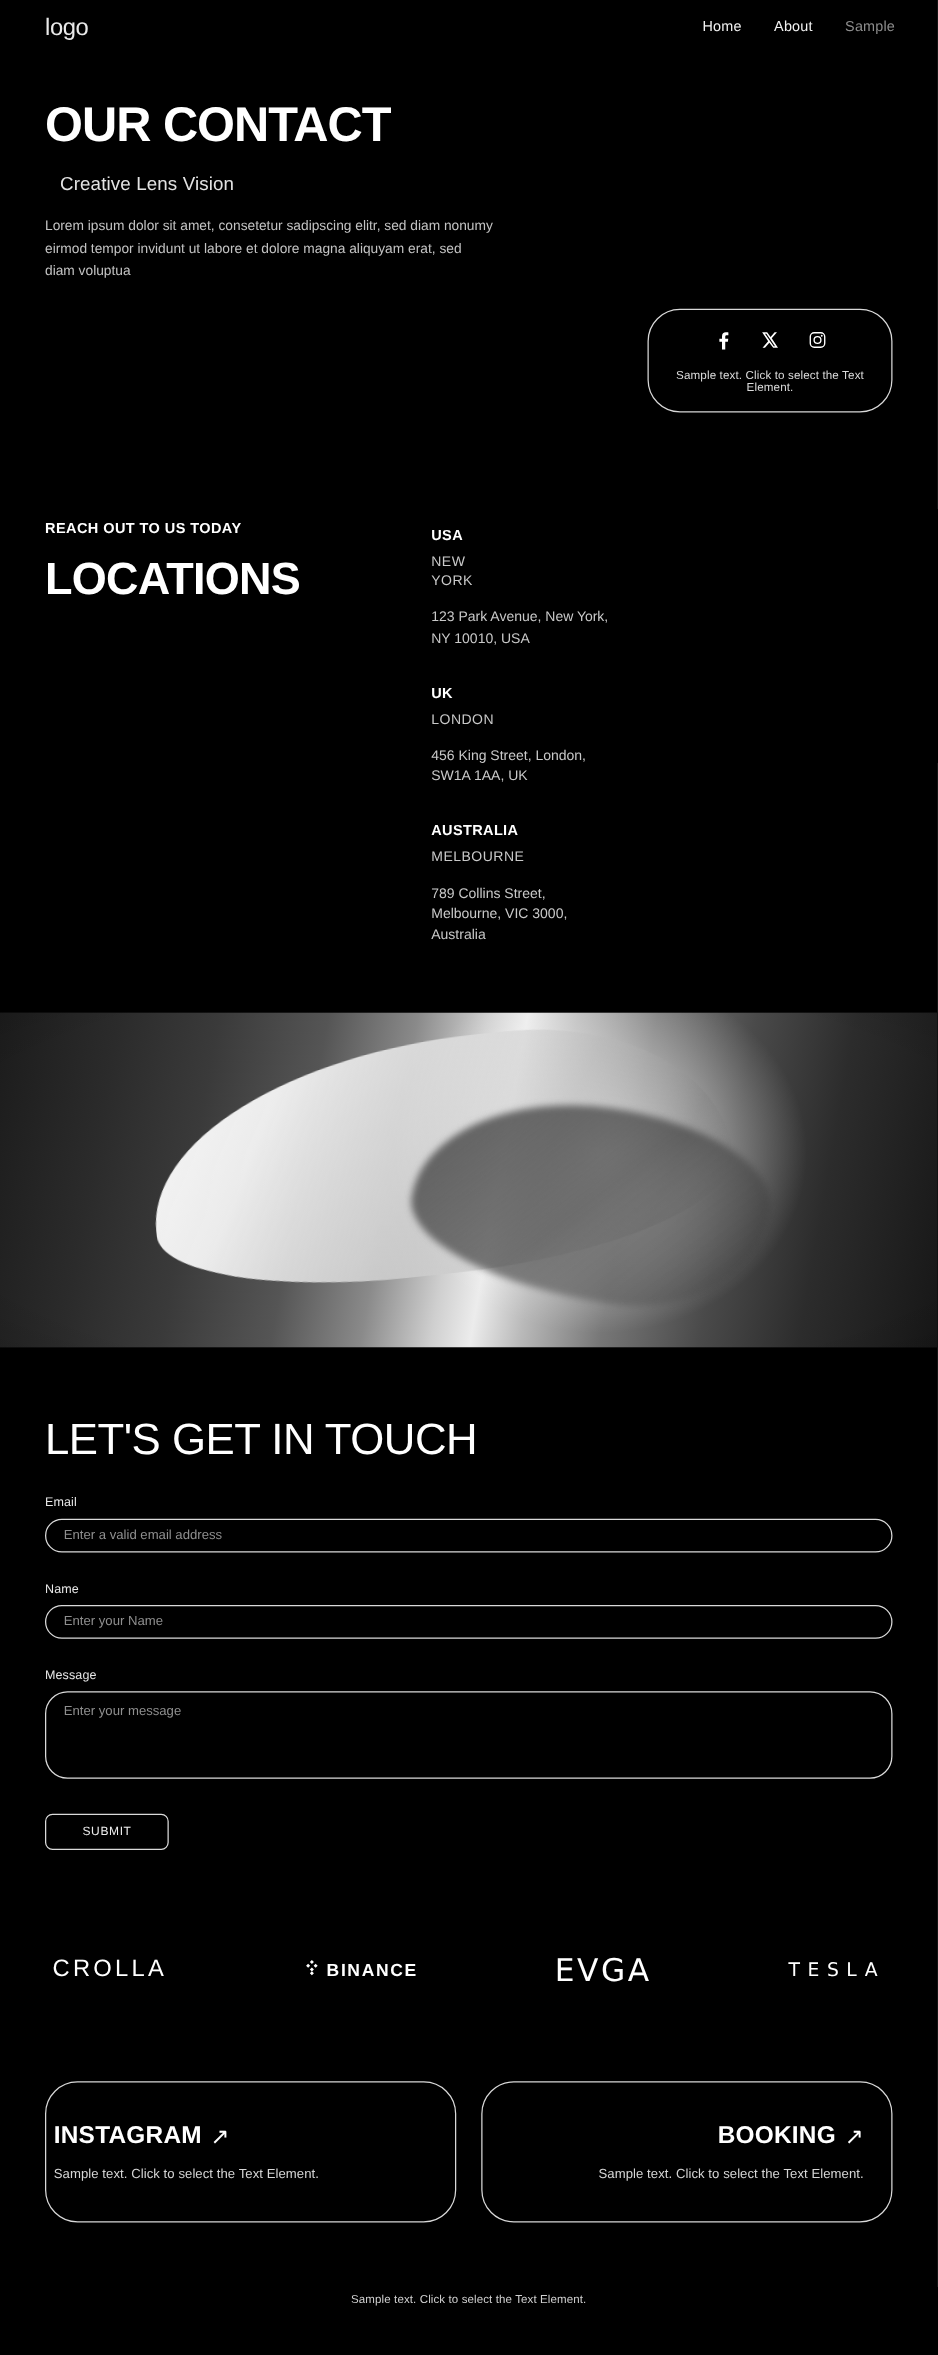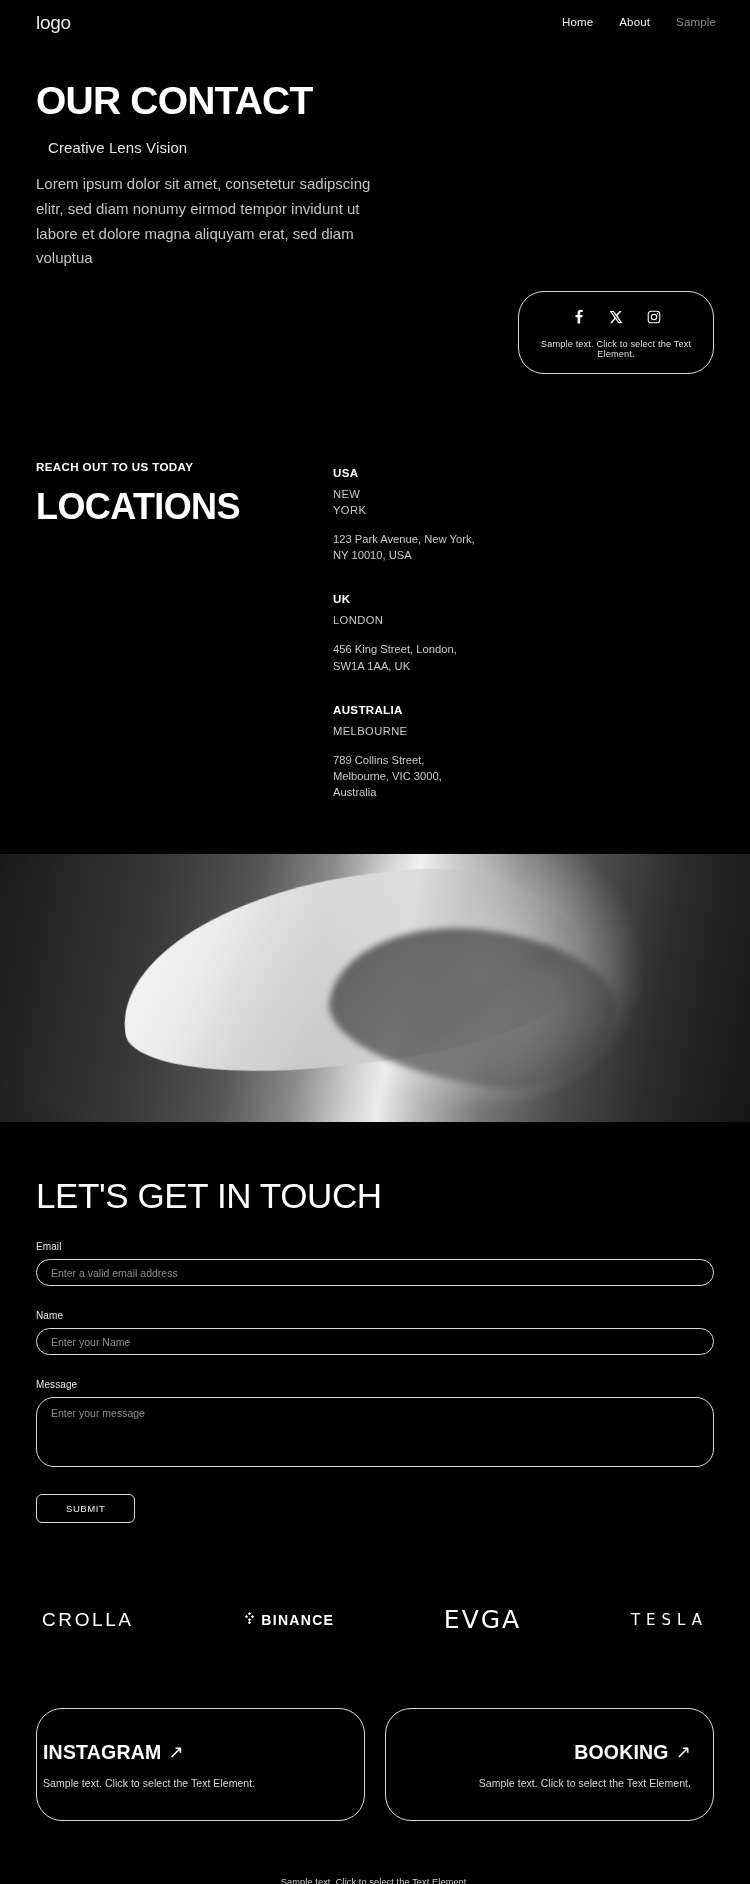--- a/index.html
+++ b/index.html
@@ -40,21 +40,21 @@
   .hero-sub {
     color:#e3e3e3;
     font-size:15px;
     font-weight:400;
     margin-top:17px;
     letter-spacing:0.1px;
     margin-left:12px;
   }
   .hero-body {
     color:#c3c3c3;
-    font-size:15px;
+    font-size:11px;
     line-height:1.65;
     margin-top:16px;
     max-width:360px;
   }
 
   
   .social-wrap { display:flex; justify-content:flex-end; padding:20px 36px 0 36px; }
   .social-card {
     width:196px;
     border:1px solid #d8d8d8;
@@ -68,21 +68,21 @@
     margin-top:15px;
     color:#dcdcdc;
     font-size:9.3px;
     letter-spacing:0.1px;
   }
 
   
   .locations {
     display:flex;
     padding:86px 36px 0 36px;
-    gap:0;
+    gap:12px;
   }
   .loc-left { width:297px; flex:none; }
   .loc-kicker {
     color:#ffffff; font-size:11.6px; font-weight:700;
     letter-spacing:0.35px; text-transform:uppercase;
   }
   .loc-title {
     color:#ffffff; font-size:36px; font-weight:700;
     letter-spacing:-0.6px; margin-top:16px; line-height:1;
   }

